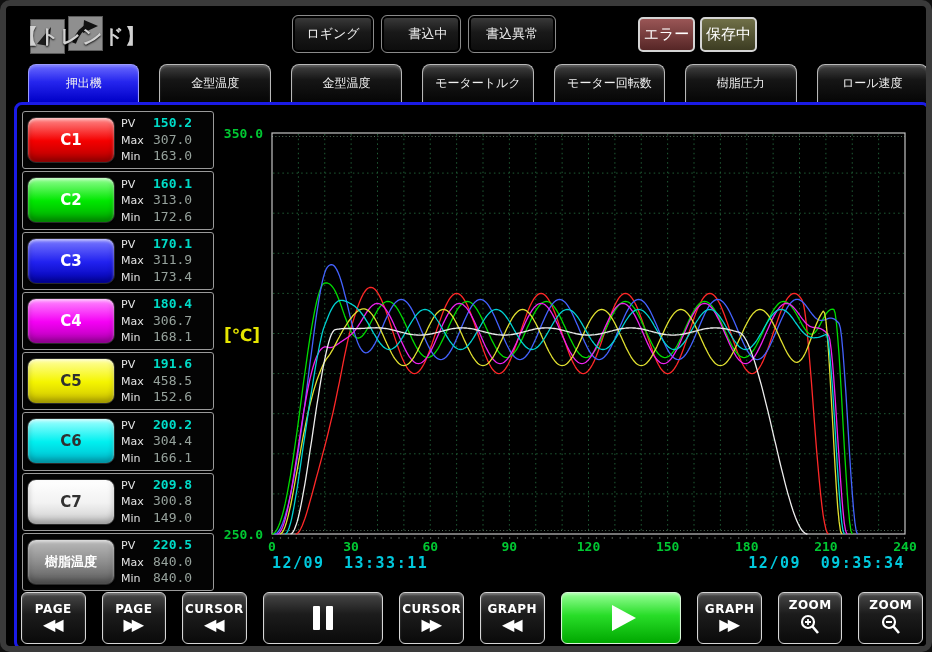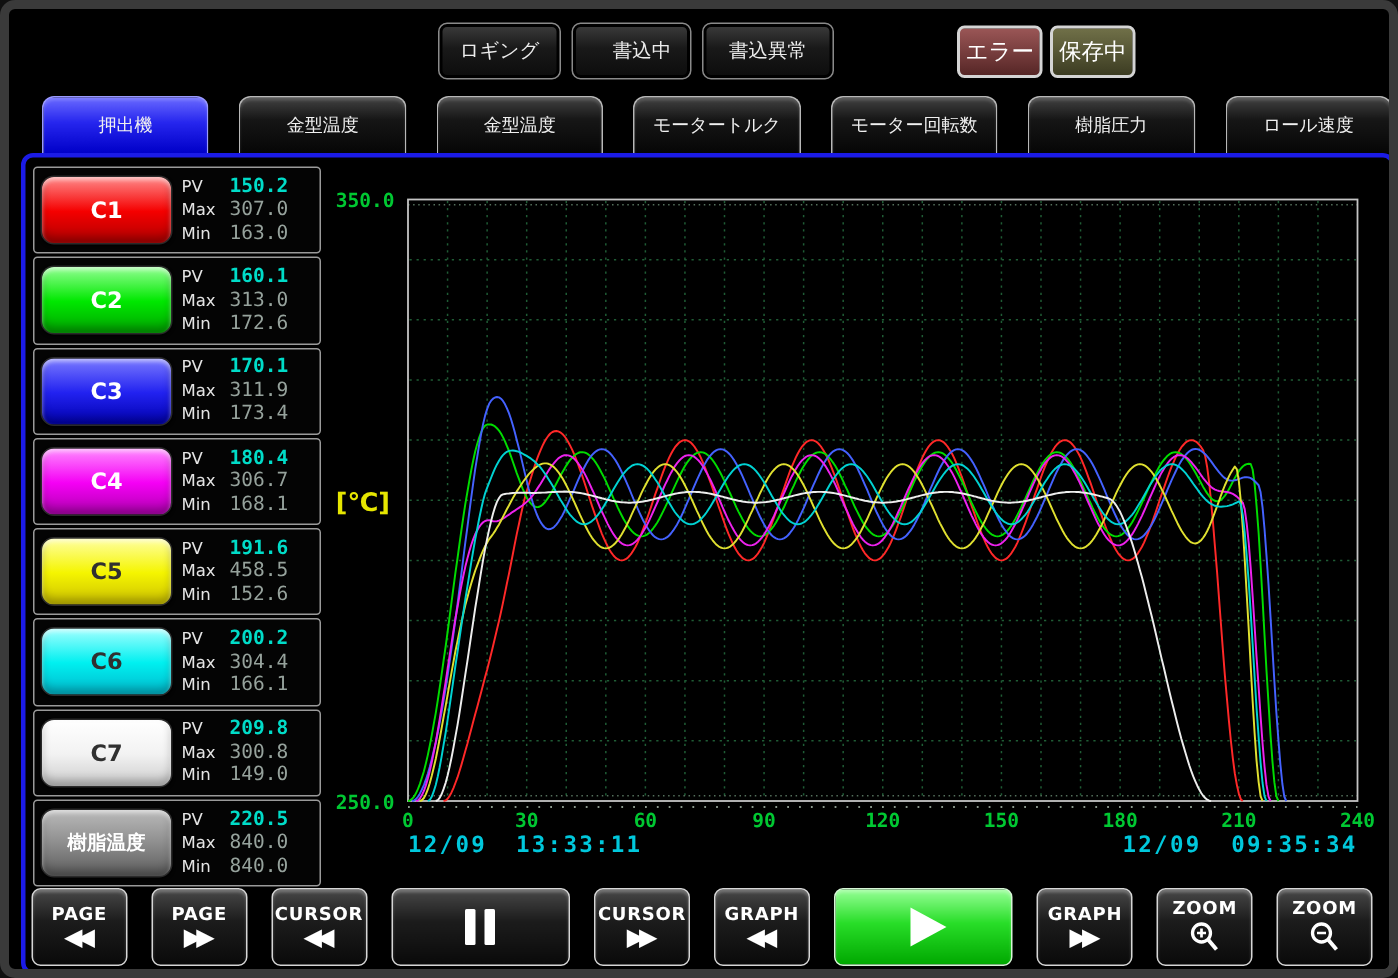--- a/index.html
+++ b/index.html
@@ -47,21 +47,21 @@
   .ch-btn.small-label{font-size:13px;}
   .ch-vals{flex:1;font-family:"DejaVu Sans Mono",monospace;}
   .vrow{display:flex;align-items:baseline;line-height:15.5px;}
   .vlbl{width:32px;font-size:11px;color:#e4e4e4;font-family:"DejaVu Sans",sans-serif;}
   .vval{font-size:13px;}
   .vval.pv{color:#00dcc8;font-weight:bold;}
   .vval.mm{color:#96a29c;text-align:right;}
   
   .graph-wrap{position:absolute;left:0;top:0;width:910px;height:542px;}
   
-  .toolbar{position:absolute;left:4px;right:12px;bottom:3px;height:52px;display:flex;gap:16px;}
+  .toolbar{position:absolute;left:4px;right:4px;bottom:3px;height:52px;display:flex;gap:16px;}
   .tb-btn{flex:1;box-sizing:border-box;border:1px solid #d6d6d6;border-radius:6px;color:#fff;
           background:linear-gradient(180deg,#484848,#1c1c1c 42%,#0a0a0a);
           display:flex;flex-direction:column;align-items:center;justify-content:center;gap:1px;
           font-family:"DejaVu Sans",sans-serif;cursor:pointer;padding:2px 0;
           box-shadow:inset 0 2px 2px rgba(255,255,255,.25), 0 1px 2px #000;}
   .tb-btn.wide{flex:1.9;}
   .tb-btn.play{background:linear-gradient(180deg,#96ff96,#28dd28 45%,#00a800);border-color:#d6f6d6;}
   .tb-label{font-size:12px;font-weight:bold;line-height:1.1;letter-spacing:.5px;}
   .arr{font-size:16px;line-height:1.05;letter-spacing:-4px;padding-right:4px;color:#fff;}
   .pause-glyph{display:flex;gap:6px;align-items:center;height:26px;}
@@ -69,20 +69,34 @@
   .play-glyph{width:0;height:0;border-top:13px solid transparent;border-bottom:13px solid transparent;
               border-left:24px solid #fff;margin-left:6px;}
   .mag{display:block;}
 </style>
 </head>
 <body>
 
 <div class="stage">
 
   <div class="header">
+    <div class="title-wrap">
+      <div class="tile t1">
+        <svg width="33" height="33" viewBox="0 0 33 33">
+            <polygon points="6,24 20,7 18,26" fill="#1c1c1c"></polygon>
+          </svg>
+      </div>
+      <div class="tile t2">
+        <svg width="33" height="33" viewBox="0 0 33 33">
+          <path d="M5,26 Q10,12 19,9" stroke="#111" stroke-width="4" fill="none"></path>
+          <polygon points="15,3 29,9 14,16" fill="#111"></polygon>
+        </svg>
+      </div>
+      <div class="page-title">【トレンド】</div>
+    </div>
 
     <div class="hbtn-group">
       <button class="hbtn b1">
         <span>ロギング</span>
       </button>
       <button class="hbtn b2">
         <span>書込中</span>
       </button>
       <button class="hbtn b3">
         <span>書込異常</span>

